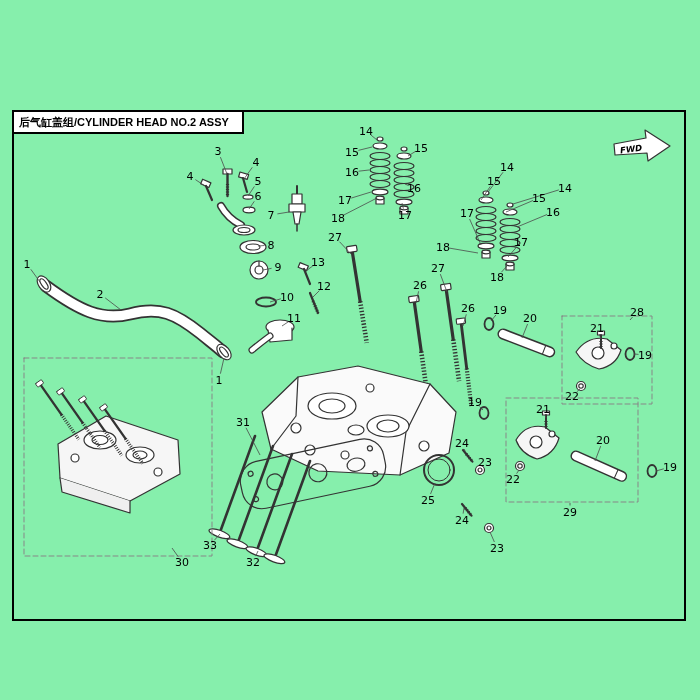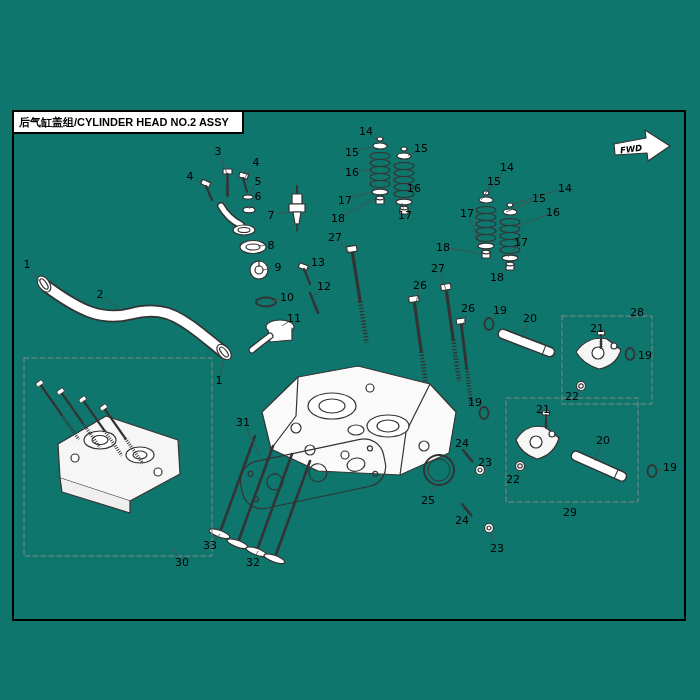--- a/index.html
+++ b/index.html
@@ -1,16 +1,16 @@
 <!DOCTYPE html>
 <html><head>
 <meta charset="utf-8">
 <style>
   html,body{margin:0;padding:0;background:#ffffff;}
-  .page{position:relative;width:700px;height:700px;background:#0f766e;overflow:hidden;
+  .page{position:relative;width:700px;height:700px;background:#86efac;overflow:hidden;
         font-family:"Liberation Sans",sans-serif;}
   .frame{position:absolute;left:12px;top:110px;width:674px;height:511px;
          border:2px solid #000;box-sizing:border-box;background:transparent;}
   .title-box{position:absolute;left:12px;top:110px;width:232px;height:24px;
              border:2px solid #000;box-sizing:border-box;background:#fff;
              display:flex;align-items:center;padding-left:5px;z-index:3;}
   .title-text{font-size:11px;font-weight:bold;color:#000;white-space:nowrap;letter-spacing:0;}
   svg.diagram{position:absolute;left:0;top:0;z-index:2;}
   g.ink{stroke:#333;fill:none;stroke-width:1.2;stroke-linejoin:round;stroke-linecap:round;}
   .tube-outer{stroke:#333;stroke-width:13;fill:none;stroke-linecap:round;}

